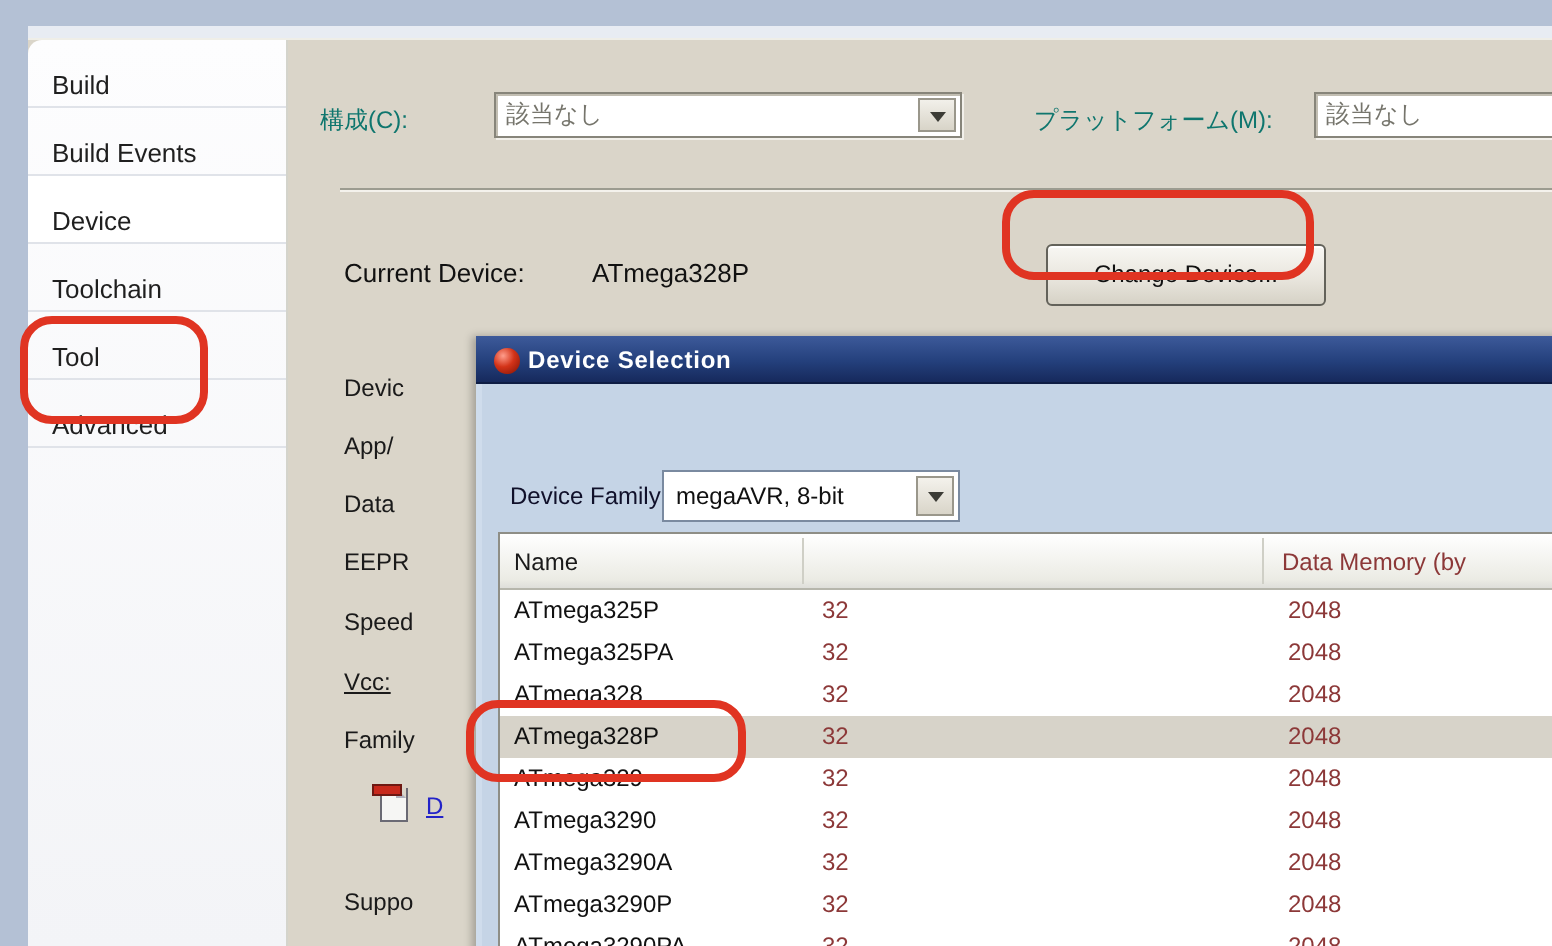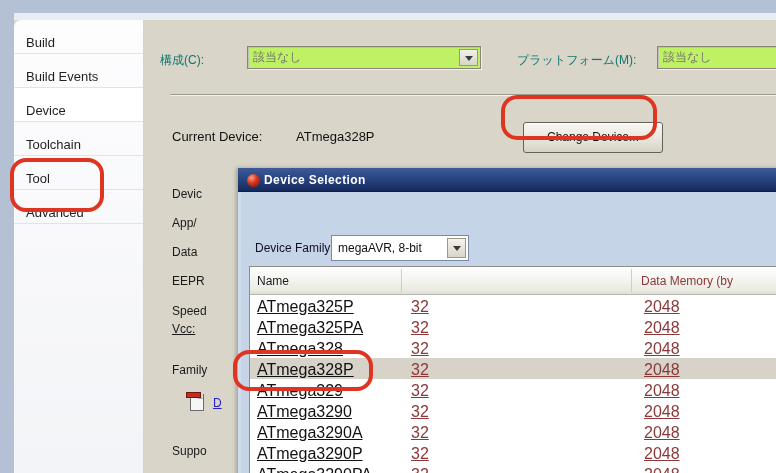--- a/index.html
+++ b/index.html
@@ -17,21 +17,21 @@
   
   .sidebar{position:absolute;left:14px;top:20px;width:130px;height:453px;
     background:linear-gradient(180deg,#fdfdfe 0%,#f3f4f7 100%);
     border-top-left-radius:7px;border-right:1px solid #d4d4cc;z-index:2;}
   .side-item{height:34px;line-height:46px;padding-left:12px;font-size:13px;color:#1f1f1f;
     border-bottom:1px solid #e0e3e9;cursor:default;}
   .side-item.selected{background:#ffffff;}
 
   
   .lbl{position:absolute;font-size:12px;color:#0f766e;white-space:nowrap;}
-  .combo-disabled{position:absolute;height:23px;background:#bef264;
+  .combo-disabled{position:absolute;height:23px;background:#ffffff;
     border:1px solid #87857a;box-shadow:inset 1px 1px 0 #c2beb2, 1px 1px 0 #f2f0ea;
     font-size:12px;color:#76756c;line-height:21px;padding-left:5px;white-space:nowrap;overflow:hidden;}
   .combo-btn{position:absolute;right:2px;top:2px;bottom:2px;width:19px;
     background:linear-gradient(180deg,#f2f0ea,#d8d4c8);border:1px solid #9a978b;}
   .combo-btn::after{content:"";position:absolute;left:50%;top:50%;margin:-2px 0 0 -4px;
     border:4px solid transparent;border-top:5px solid #3c3c36;}
   .etched{position:absolute;height:2px;border-top:1px solid #9c9c90;border-bottom:1px solid #f4f2ec;}
 
   
   .curdev{position:absolute;font-size:13px;color:#111;white-space:nowrap;}
@@ -71,21 +71,21 @@
   
   .listview{position:absolute;background:#ffffff;border-left:1px solid #8e8e86;border-top:1px solid #8e8e86;overflow:hidden;}
   .lv-header{position:relative;height:28px;background:linear-gradient(180deg,#ffffff 0%,#ebebe4 85%,#dededa 100%);
     border-bottom:1px solid #b6b6ac;}
   .lv-header .h-name{position:absolute;left:7px;top:7px;font-size:12px;color:#1a1a1a;white-space:nowrap;}
   .lv-header .h-mem,.lv-header .h-data{position:absolute;top:7px;font-size:12px;color:#8c3838;white-space:nowrap;}
   .lv-header .h-mem{left:161px;} .lv-header .h-data{left:391px;}
   .col-sep{position:absolute;top:2px;bottom:2px;width:1px;background:#cfcfc6;}
   .lv-row{position:relative;height:21px;background:#ffffff;}
   .lv-row.selected{background:#d7d3c9;}
-  .lv-row span{position:absolute;top:3px;font-size:16px;white-space:nowrap;text-decoration:underline;}
+  .lv-row span{position:absolute;top:3px;font-size:12px;white-space:nowrap;}
   .lv-row .c-name{left:7px;color:#111;}
   .lv-row .c-mem{left:161px;color:#8c3838;}
   .lv-row .c-data{left:394px;color:#8c3838;}
 
   
   .annot{position:absolute;border:4px solid #e03422;border-radius:16px;z-index:10;pointer-events:none;}
 </style>
 </head>
 <body>
 
@@ -111,21 +111,21 @@
 
     <div class="curdev" style="left:158px;top:109px;">Current Device:</div>
     <div class="curdev" style="left:282px;top:109px;">ATmega328P</div>
     <div class="btn" style="left:509px;top:102px;width:140px;height:31px;line-height:29px;">Change Device...</div>
 
     <div class="plabel" style="left:158px;top:167px;">Devic</div>
     <div class="plabel" style="left:158px;top:196px;">App/</div>
     <div class="plabel" style="left:158px;top:225px;">Data</div>
     <div class="plabel" style="left:158px;top:254px;">EEPR</div>
     <div class="plabel" style="left:158px;top:284px;">Speed</div>
-    <div class="plabel" style="left:158px;top:302px;text-decoration:underline;">Vcc:</div>
+    <div class="plabel" style="left:158px;top:314px;text-decoration:underline;">Vcc:</div>
     <div class="plabel" style="left:158px;top:343px;">Family</div>
 
     <div class="ds-icon" style="left:172px;top:370px;">
       <div class="page"></div>
       <div class="fold"></div>
       <div class="bar"></div>
     </div>
     <div class="ds-link" style="left:199px;top:376px;">D</div>
 
     <div class="plabel" style="left:158px;top:424px;">Suppo</div>
@@ -140,21 +140,21 @@
     <div class="side-item">Advanced</div>
   </div>
 
   <div class="dialog">
     <div class="titlebar">
       <div class="orb"></div>
       <div class="title-text">Device Selection</div>
     </div>
     <div class="dlg-body">
       <div class="lbl" style="left:14px;top:49px;color:#10102a;">Device Family:</div>
-      <div class="combo" style="left:90px;top:43px;width:138px;">
+      <div class="combo" style="left:90px;top:43px;width:149px;">
         <span>megaAVR, 8-bit</span>
         <span class="combo-btn"></span>
       </div>
 
       <div class="listview" style="left:8px;top:74px;width:540px;height:222px;">
         <div class="lv-header">
           <span class="h-name">Name</span>
           <span class="h-data">Data Memory (by</span>
           <span class="col-sep" style="left:151px;"></span>
           <span class="col-sep" style="left:381px;"></span>

